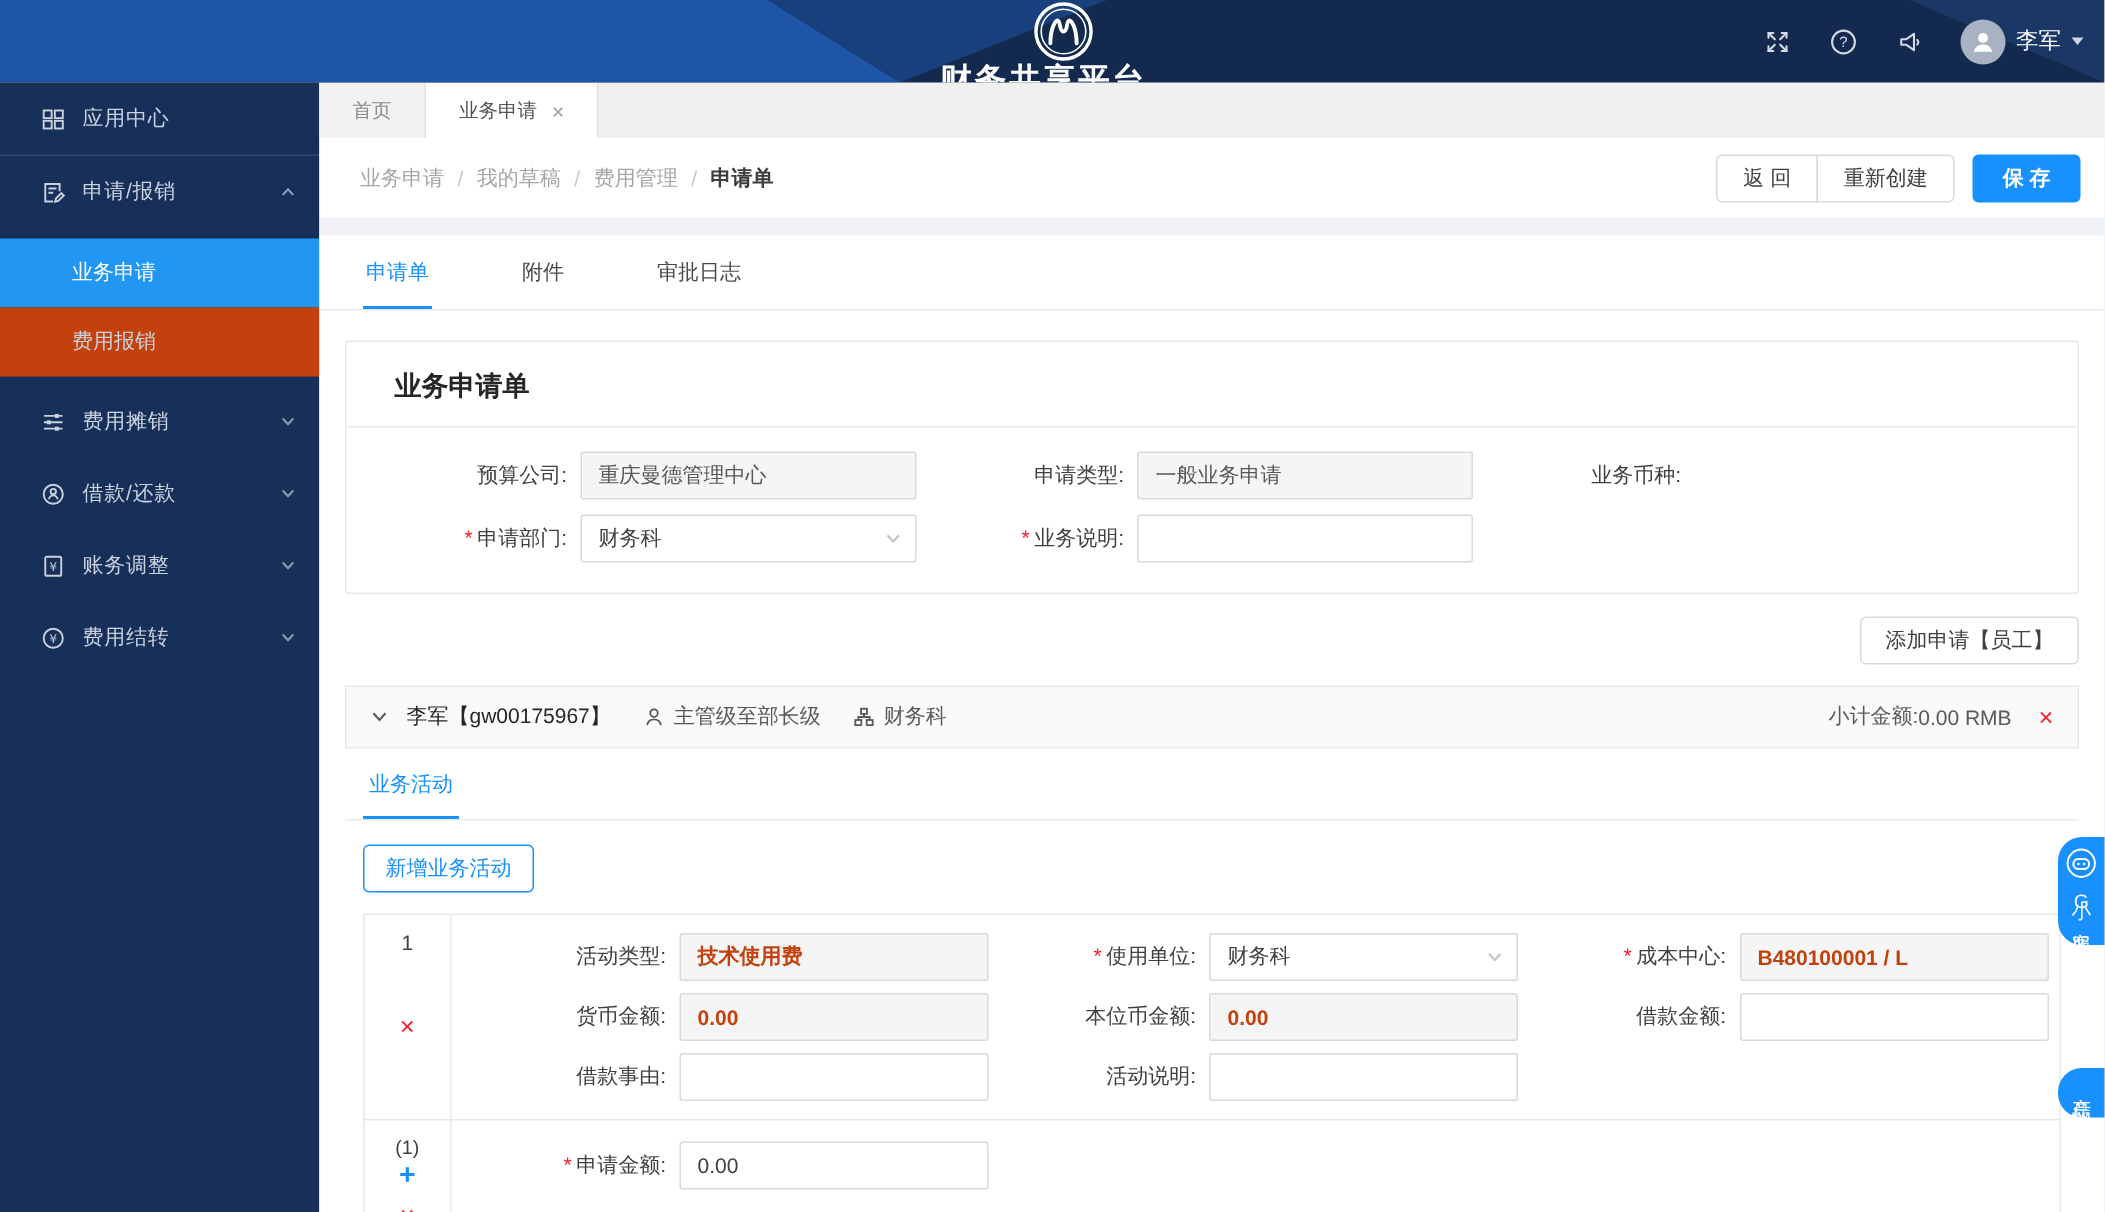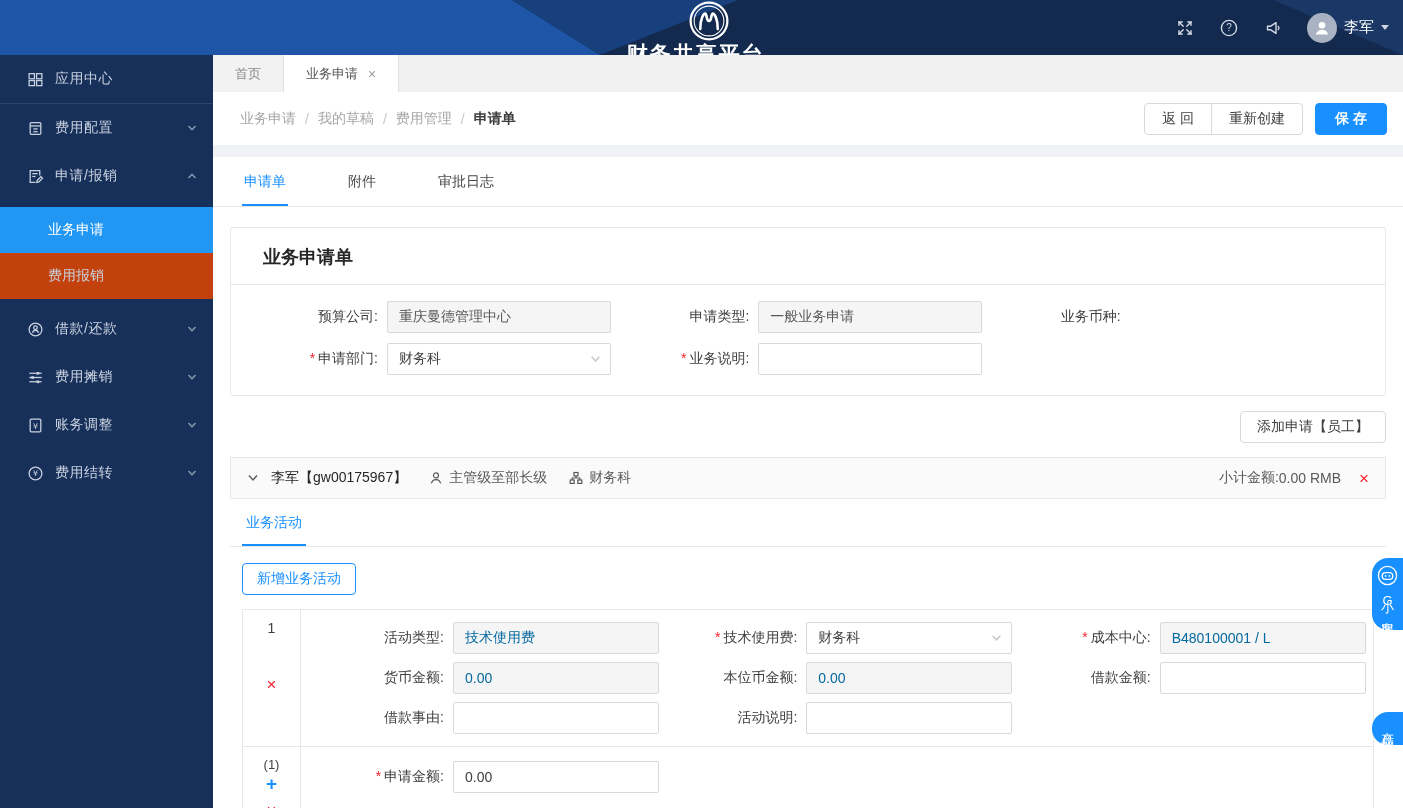--- a/index.html
+++ b/index.html
@@ -100,21 +100,21 @@
   .row-ctrl { width:58px; flex:0 0 58px; border-right:1px solid #e8e8e8; display:flex; flex-direction:column; align-items:center; padding:10px 0 12px; }
   .row-idx { color:#404040; font-size:14px; }
   .row-del { color:#f5222d; font-size:17px; cursor:pointer; margin-top:40px; line-height:1; }
   .row-ctrl.sub .row-idx { font-size:13px; }
   .row-add { color:#1890ff; font-size:19px; font-weight:bold; cursor:pointer; line-height:1; margin-top:2px; }
   .row-ctrl.sub .row-del { margin-top:9px; }
   .afields { flex:1; display:grid; grid-template-columns:repeat(3,1fr); row-gap:8px; padding:12px 6px; align-content:start; }
   .afield { display:flex; align-items:center; }
   .albl { width:146px; text-align:right; padding-right:9px; color:#404040; flex:0 0 auto; }
   .ainp { width:206px; height:32px; border:1px solid #d9d9d9; border-radius:2px; padding:0 11px; font-size:14px; color:#404040; background:#fff; font-family:inherit; outline:none; }
-  .ainp.dis { background:#f5f5f5; color:#0369a1; }
+  .ainp.dis { background:#f5f5f5; color:#c2410c;font-weight:bold; }
   .afields.single { padding:14px 6px 18px; grid-template-columns:repeat(3,1fr); }
 
   
   .float-tab { position:fixed; right:0; width:31px; background:#1890ff; color:#fff; border-radius:16px 0 0 16px; display:flex; flex-direction:column; align-items:center; cursor:pointer; z-index:60; }
   .float-service { top:558px; padding:6px 0 13px; }
   .robot-ico { width:23px; height:23px; margin-bottom:3px; }
   .vtext { writing-mode:vertical-rl; text-orientation:upright; font-size:13px; letter-spacing:3px; line-height:1; }
   .float-feedback { top:712px; padding:10px 0 11px; }
 
   svg { display:block; }
@@ -182,32 +182,20 @@
       <svg class="s-ico" viewBox="0 0 16 16" fill="none" stroke="#c9d1de" stroke-width="1.2">
         <rect x="2" y="2.5" width="5" height="4.8"></rect>
           <rect x="9" y="2.5" width="5" height="4.8"></rect>
         <rect x="2" y="9" width="5" height="4.8"></rect>
           <rect x="9" y="9" width="5" height="4.8"></rect>
       </svg>
       <span class="s-lbl">应用中心</span>
     </div>
     <div class="side-divider"></div>
 
-    <div class="side-item">
-      <svg class="s-ico" viewBox="0 0 16 16" fill="none" stroke="#c9d1de" stroke-width="1.2">
-        <rect x="3" y="2.5" width="10" height="11" rx="1"></rect>
-          <line x1="3" y1="5.6" x2="13" y2="5.6"></line>
-          <line x1="6" y1="8.4" x2="10" y2="8.4"></line>
-          <line x1="6" y1="11" x2="10" y2="11"></line>
-      </svg>
-      <span class="s-lbl">费用配置</span>
-      <svg class="chev" viewBox="0 0 10 10" fill="none" stroke="#8d9ab0" stroke-width="1.4">
-          <polyline points="1.5,3 5,6.8 8.5,3"></polyline>
-        </svg>
-    </div>
 
     <div class="side-item">
       <svg class="s-ico" viewBox="0 0 16 16" fill="none" stroke="#c9d1de" stroke-width="1.2">
         <path d="M12 7V2.5H3v11h5"></path>
           <line x1="5" y1="5.3" x2="10" y2="5.3"></line>
           <line x1="5" y1="8" x2="8" y2="8"></line>
         <path d="M9.2 13.6l.5-2 3.4-3.4 1.5 1.5-3.4 3.4z"></path>
       </svg>
       <span class="s-lbl">申请/报销</span>
       <svg class="chev" viewBox="0 0 10 10" fill="none" stroke="#8d9ab0" stroke-width="1.4">
@@ -215,44 +203,44 @@
         </svg>
     </div>
 
     <div class="submenu">
       <div class="sub-item active">
         <span>业务申请</span>
       </div>
       <div class="sub-item">
         <span>费用报销</span>
       </div>
-    </div>
-
-    <div class="side-item">
-      <svg class="s-ico" viewBox="0 0 16 16" fill="none" stroke="#c9d1de" stroke-width="1.2">
-        <circle cx="8" cy="8" r="6"></circle>
-          <circle cx="8" cy="6.3" r="1.7"></circle>
-          <path d="M5.2 11.2c.5-1.7 1.6-2.5 2.8-2.5s2.3.8 2.8 2.5"></path>
-      </svg>
-      <span class="s-lbl">借款/还款</span>
-      <svg class="chev" viewBox="0 0 10 10" fill="none" stroke="#8d9ab0" stroke-width="1.4">
-          <polyline points="1.5,3 5,6.8 8.5,3"></polyline>
-        </svg>
     </div>
 
     <div class="side-item">
       <svg class="s-ico" viewBox="0 0 16 16" fill="none" stroke="#c9d1de" stroke-width="1.2">
         <line x1="2.2" y1="4" x2="13.8" y2="4"></line>
           <rect x="9" y="2.8" width="2.5" height="2.5" fill="#c9d1de" stroke="none"></rect>
         <line x1="2.2" y1="8" x2="13.8" y2="8"></line>
           <rect x="4" y="6.8" width="2.5" height="2.5" fill="#c9d1de" stroke="none"></rect>
         <line x1="2.2" y1="12" x2="13.8" y2="12"></line>
           <rect x="9" y="10.8" width="2.5" height="2.5" fill="#c9d1de" stroke="none"></rect>
       </svg>
       <span class="s-lbl">费用摊销</span>
+      <svg class="chev" viewBox="0 0 10 10" fill="none" stroke="#8d9ab0" stroke-width="1.4">
+          <polyline points="1.5,3 5,6.8 8.5,3"></polyline>
+        </svg>
+    </div>
+
+    <div class="side-item">
+      <svg class="s-ico" viewBox="0 0 16 16" fill="none" stroke="#c9d1de" stroke-width="1.2">
+        <circle cx="8" cy="8" r="6"></circle>
+          <circle cx="8" cy="6.3" r="1.7"></circle>
+          <path d="M5.2 11.2c.5-1.7 1.6-2.5 2.8-2.5s2.3.8 2.8 2.5"></path>
+      </svg>
+      <span class="s-lbl">借款/还款</span>
       <svg class="chev" viewBox="0 0 10 10" fill="none" stroke="#8d9ab0" stroke-width="1.4">
           <polyline points="1.5,3 5,6.8 8.5,3"></polyline>
         </svg>
     </div>
 
     <div class="side-item">
       <svg class="s-ico" viewBox="0 0 16 16" fill="none" stroke="#c9d1de" stroke-width="1.2">
         <rect x="3" y="2" width="10" height="12" rx="1"></rect>
         <text x="8" y="11" font-size="7.5" text-anchor="middle" fill="#c9d1de" stroke="none" font-family="DejaVu Sans, sans-serif">¥</text>
       </svg>
@@ -390,21 +378,21 @@
                 <span class="row-idx">1</span>
                 <span class="row-del">×</span>
               </div>
               <div class="afields">
 
                 <div class="afield">
                   <span class="albl">活动类型:</span>
                   <input class="ainp dis" readonly="" value="技术使用费" style="">
                 </div>
                 <div class="afield">
-                  <span class="albl"><span class="req">*</span><span>技术使用费:</span></span>
+                  <span class="albl"><span class="req">*</span><span>使用单位:</span></span>
                   <span class="sel-wrap">
                     <input class="ainp" readonly="" value="财务科" style="">
                     <svg class="sel-chev" viewBox="0 0 10 10" fill="none" stroke="#c4c4c4" stroke-width="1.3">
                         <polyline points="1.5,3 5,6.8 8.5,3"></polyline>
                       </svg>
                   </span>
                 </div>
                 <div class="afield">
                   <span class="albl"><span class="req">*</span><span>成本中心:</span></span>
                   <input class="ainp dis" readonly="" value="B480100001 / L" style="">

